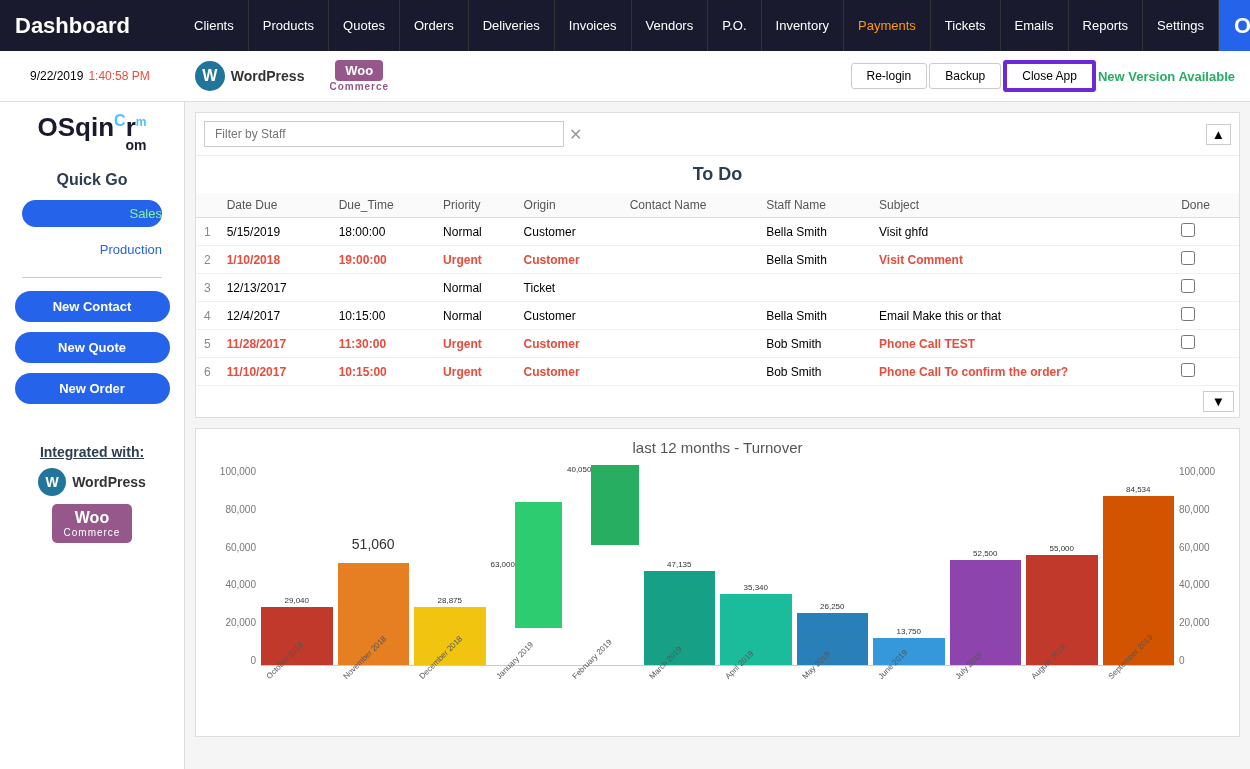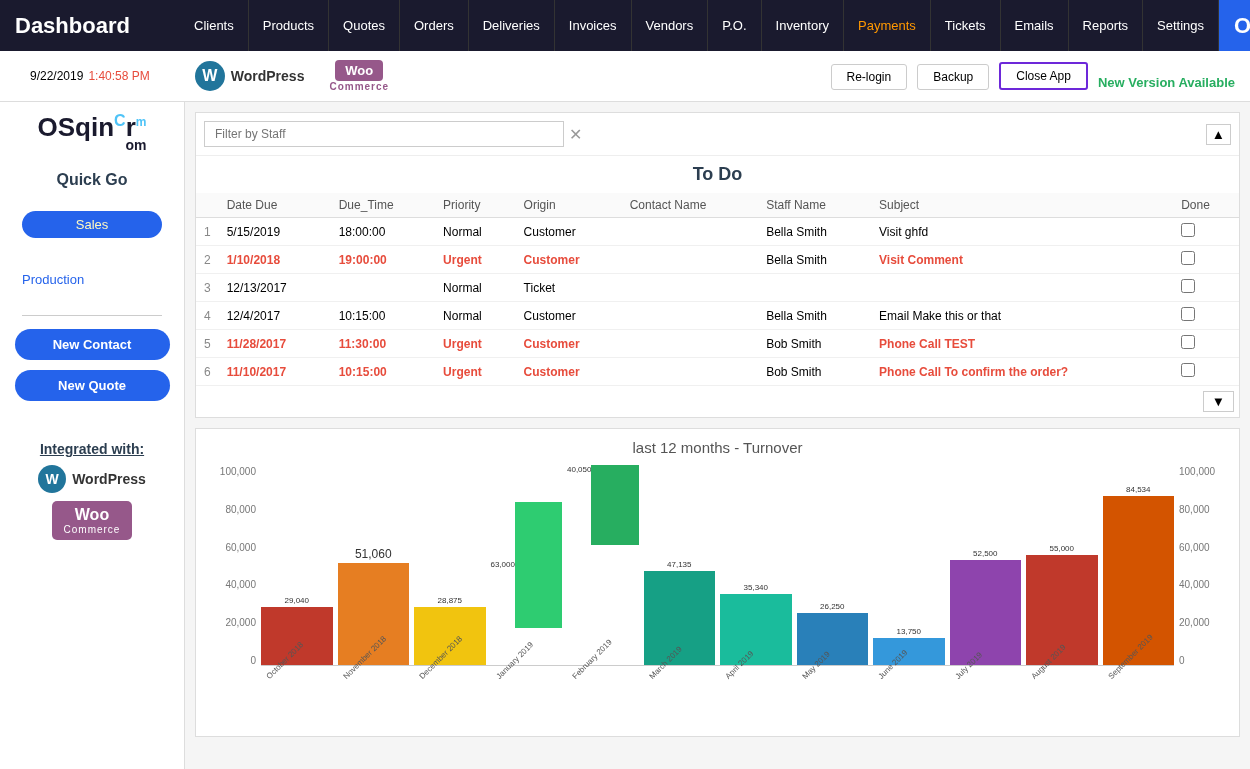--- a/index.html
+++ b/index.html
@@ -9,33 +9,33 @@
     .top-nav { display: flex; align-items: stretch; background: #1a1a2e; height: 51px; }
     .top-nav .brand { background: #1a1a2e; color: white; font-size: 22px; font-weight: bold; padding: 0 15px; display: flex; align-items: center; min-width: 180px; }
     .nav-item { color: white; padding: 0 14px; display: flex; align-items: center; cursor: pointer; border-right: 1px solid #333; font-size: 13px; white-space: nowrap; text-decoration: none; }
     .nav-item.active { color: #ff9800; }
     .nav-logo { margin-left: auto; background: #2563eb; color: white; padding: 0 15px; display: flex; align-items: center; font-size: 20px; font-weight: bold; }
 
     
     .toolbar { display: flex; align-items: center; background: white; padding: 10px 15px; border-bottom: 1px solid #ddd; height: 51px; }
     .toolbar .wp-logo { margin-left: 20px; display: flex; align-items: center; gap: 5px; font-size: 14px; font-weight: bold; }
     .toolbar .wp-logo .wp-icon { width: 30px; height: 30px; border-radius: 50%; background: #21759b; display: flex; align-items: center; justify-content: center; color: white; font-size: 16px; font-weight: bold; }
-    .toolbar-buttons { margin-left: auto; display: flex; gap: 10px; align-items: flex-end; }
+    .toolbar-buttons { margin-left: auto; display: flex; gap: 2px; align-items: center; }
     .btn-toolbar { padding: 5px 15px; border: 1px solid #ccc; background: white; cursor: pointer; border-radius: 3px; font-size: 12px; }
-    .btn-close-app { padding: 5px 15px; border: 2px solid #6d28d9; background: white; cursor: pointer; border-radius: 3px; font-size: 12px; }
+    .btn-close-app { padding: 5px 15px; border: 4px solid #6d28d9; background: white; cursor: pointer; border-radius: 3px; font-size: 12px; }
 
     
     .main-layout { display: flex; height: calc(769px - 102px); }
 
     
     .sidebar { width: 185px; background: white; border-right: 1px solid #ddd; padding: 10px; display: flex; flex-direction: column; align-items: center; overflow-y: auto; }
     .sidebar-logo { text-align: center; margin-bottom: 10px; }
     .quick-go-title { font-size: 16px; font-weight: bold; color: #2c3e50; margin: 8px 0; }
-    .btn-sales { background: #2563eb; color: #fef9c3; border: none; border-radius: 20px; padding: 6px 0; width: 140px; cursor: pointer; font-size: 13px; text-align: center; display: block; margin: 14px auto; }
-    .btn-production { background: transparent; color: #2563eb; border: none; padding: 6px 0; width: 140px; cursor: pointer; font-size: 13px; text-align: left; display: block; margin: 14px auto; }
+    .btn-sales { background: #2563eb; color: #86efac; border: none; border-radius: 20px; padding: 6px 0; width: 140px; cursor: pointer; font-size: 13px; text-align: right; display: block; margin: 3px auto; }
+    .btn-production { background: transparent; color: #2563eb; border: none; padding: 6px 0; width: 140px; cursor: pointer; font-size: 13px; text-align: right; display: block; margin: 6px auto; }
     .sidebar-divider { width: 140px; border: none; border-top: 1px solid #ccc; margin: 8px 0; }
     .btn-action { background: #2563eb; color: white; border: none; border-radius: 20px; padding: 8px 0; width: 155px; cursor: pointer; font-size: 13px; text-align: center; display: block; margin: 5px auto; font-weight: bold; }
     .sidebar-integrated { margin-top: 15px; font-size: 14px; font-weight: bold; color: #2c3e50; text-align: center; text-decoration: underline; }
     .wp-sidebar { margin-top: 10px; display: flex; align-items: center; gap: 5px; }
     .wp-icon-sidebar { width: 28px; height: 28px; border-radius: 50%; background: #21759b; display: flex; align-items: center; justify-content: center; color: white; font-size: 14px; font-weight: bold; }
 
     
     .content { flex: 1; overflow-y: auto; padding: 10px; background: #f5f5f5; }
 
     
@@ -112,20 +112,21 @@
         <span style="color:#1a1a2e;">OSqin</span><span style="color:#4fc3f7;font-size:16px;vertical-align:super;">C</span><span style="color:#1a1a2e;">r</span><span style="color:#4fc3f7;font-size:12px;vertical-align:super;">m</span>
       </div>
       <div style="font-size:14px;color:#1a1a2e;font-weight:bold;text-align:right;margin-top:-4px;">om</div>
     </div>
     <div class="quick-go-title">Quick Go</div>
     <button class="btn-sales">Sales</button>
     <button class="btn-production">Production</button>
     <hr class="sidebar-divider">
     <button class="btn-action">New Contact</button>
     <button class="btn-action">New Quote</button>
+    <button class="btn-action">New Order</button>
     <div style="margin-top:20px;">
       <div class="sidebar-integrated">Integrated with:</div>
       <div class="wp-sidebar" style="display:flex;align-items:center;gap:6px;margin-top:8px;justify-content:center;">
         <div class="wp-icon-sidebar">W</div>
         <span style="font-size:14px;font-weight:bold;color:#333;">WordPress</span>
       </div>
       <div style="margin-top:8px;text-align:center;">
         <div style="background:#96588a;color:white;padding:5px 12px;border-radius:5px;display:inline-block;">
           <div style="font-size:16px;font-weight:bold;">Woo</div>
           <div style="font-size:10px;letter-spacing:1px;">Commerce</div>
@@ -244,21 +245,21 @@
           <span>0</span>
         </div>
 
         <div style="flex:1;position:relative;">
           <div id="chart-bars" style="display:flex;align-items:flex-end;height:200px;gap:5px;border-bottom:1px solid #ccc;">
           <div style="flex: 1 1 0%; display: flex; flex-direction: column; align-items: center; justify-content: flex-end; height: 200px; position: relative;">
                 <div style="font-size: 8px; color: rgb(51, 51, 51); text-align: center; margin-bottom: 2px; white-space: nowrap;">29,040</div>
                 <div style="width: 100%; height: 58.08px; background: rgb(192, 57, 43);"></div>
               </div>
               <div style="flex: 1 1 0%; display: flex; flex-direction: column; align-items: center; justify-content: flex-end; height: 200px; position: relative;">
-                <div style="font-size: 12px; color: rgb(51, 51, 51); text-align: center; margin-bottom: 2px; white-space: nowrap;">51,060</div>
+                <div style="font-size: 14px; color: rgb(51, 51, 51); text-align: center; margin-bottom: 11px; white-space: nowrap;">51,060</div>
                 <div style="width: 100%; height: 102.12px; background: rgb(230, 126, 34);"></div>
               </div>
               <div style="flex: 1 1 0%; display: flex; flex-direction: column; align-items: center; justify-content: flex-end; height: 200px; position: relative;">
                 <div style="font-size: 8px; color: rgb(51, 51, 51); text-align: center; margin-bottom: 2px; white-space: nowrap;">28,875</div>
                 <div style="width: 100%; height: 57.75px; background: rgb(241, 196, 15);"></div>
               </div>
               <div style="flex: 1 1 0%; display: flex; align-items: center; justify-content: flex-end; height: 200px; position: relative;">
                 <div style="font-size: 8px; color: rgb(51, 51, 51); text-align: center; margin-bottom: 2px; white-space: nowrap;">63,000</div>
                 <div style="width: 100%; height: 126px; background: rgb(46, 204, 113);"></div>
               </div>

